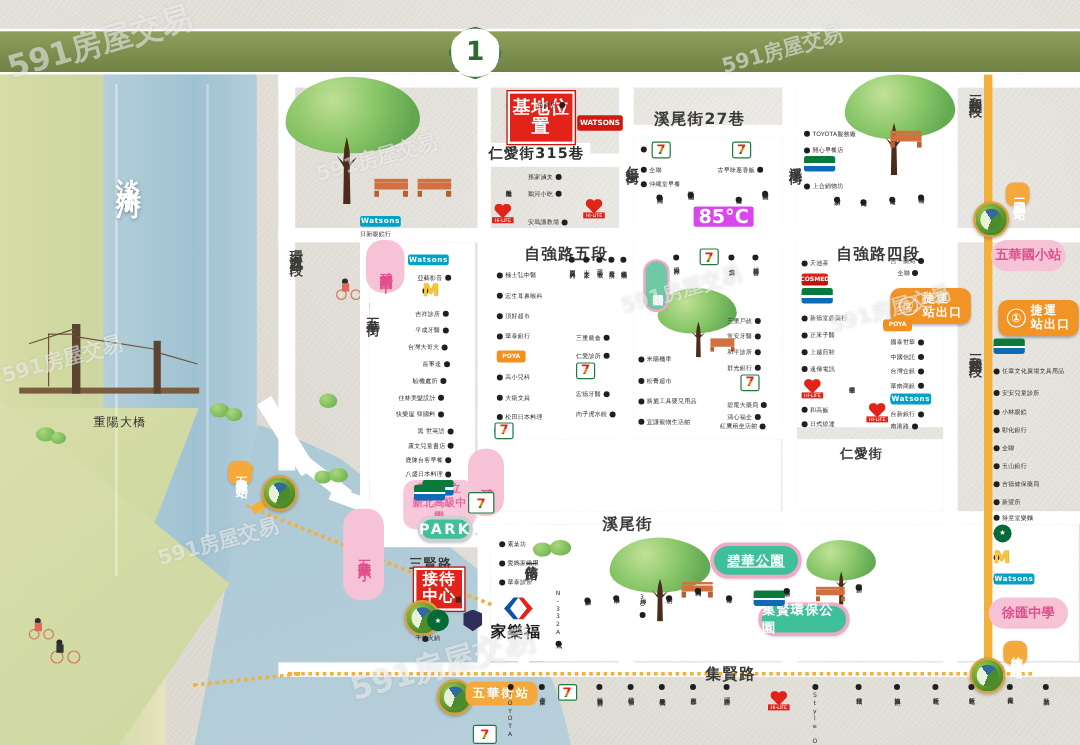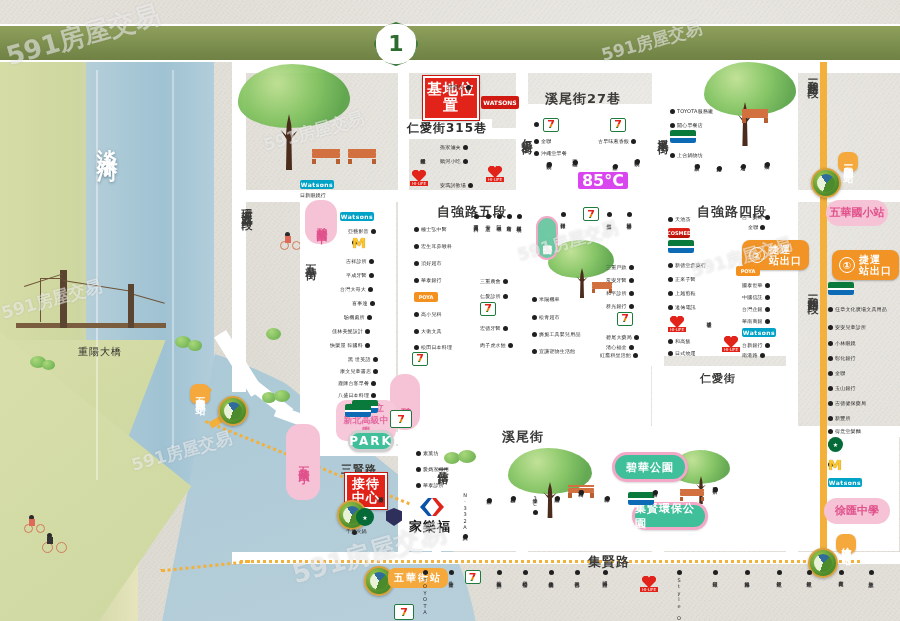--- a/index.html
+++ b/index.html
@@ -443,21 +443,21 @@
   </div>
 
   <div class="pinkblock vert" style="left:305px;top:200px;width:32px;height:44px;">碧華國中</div>
   <div class="pinkblock vert" style="left:390px;top:374px;width:30px;height:56px;">碧華國小</div>
   <div class="pinkblock vert" style="left:286px;top:424px;width:34px;height:76px;">五華國小</div>
   <div class="pinkblock" style="left:826px;top:200px;width:62px;height:26px;">五華國小站</div>
   <div class="pinkblock" style="left:824px;top:498px;width:66px;height:26px;">徐匯中學</div>
   <div class="pinkplain" style="left:336px;top:400px;width:60px;" style2="white-space:pre-line">新北市立
 新北高級中學</div>
 
-  <div class="park" style="left:612px;top:452px;width:76px;height:30px;">碧華公園</div>
+  <div class="park" style="left:592px;top:452px;width:76px;height:30px;text-decoration:underline;">碧華公園</div>
   <div class="parkgreen-sm" style="left:536px;top:216px;width:22px;height:44px;">碧華公園</div>
   <div class="park" style="left:632px;top:502px;width:76px;height:28px;">集賢環保公園</div>
   <div class="park small" style="left:348px;top:430px;width:46px;height:22px;color:#fff;background:#3fbf9a;border-color:#cfcfcf;">PARK</div>
 
 
   <div class="chip carrefour" style="left:414px;top:496px;width:36px;height:22px;">
     <svg width="34" height="22" viewBox="0 0 34 22">
       <path d="M17 2 L10 11 L17 20 L13 20 L5 11 L13 2 Z" fill="#0a53a8"></path>
       <path d="M17 2 L24 11 L17 20 L21 20 L29 11 L21 2 Z" fill="#e2231a"></path>
     </svg>

